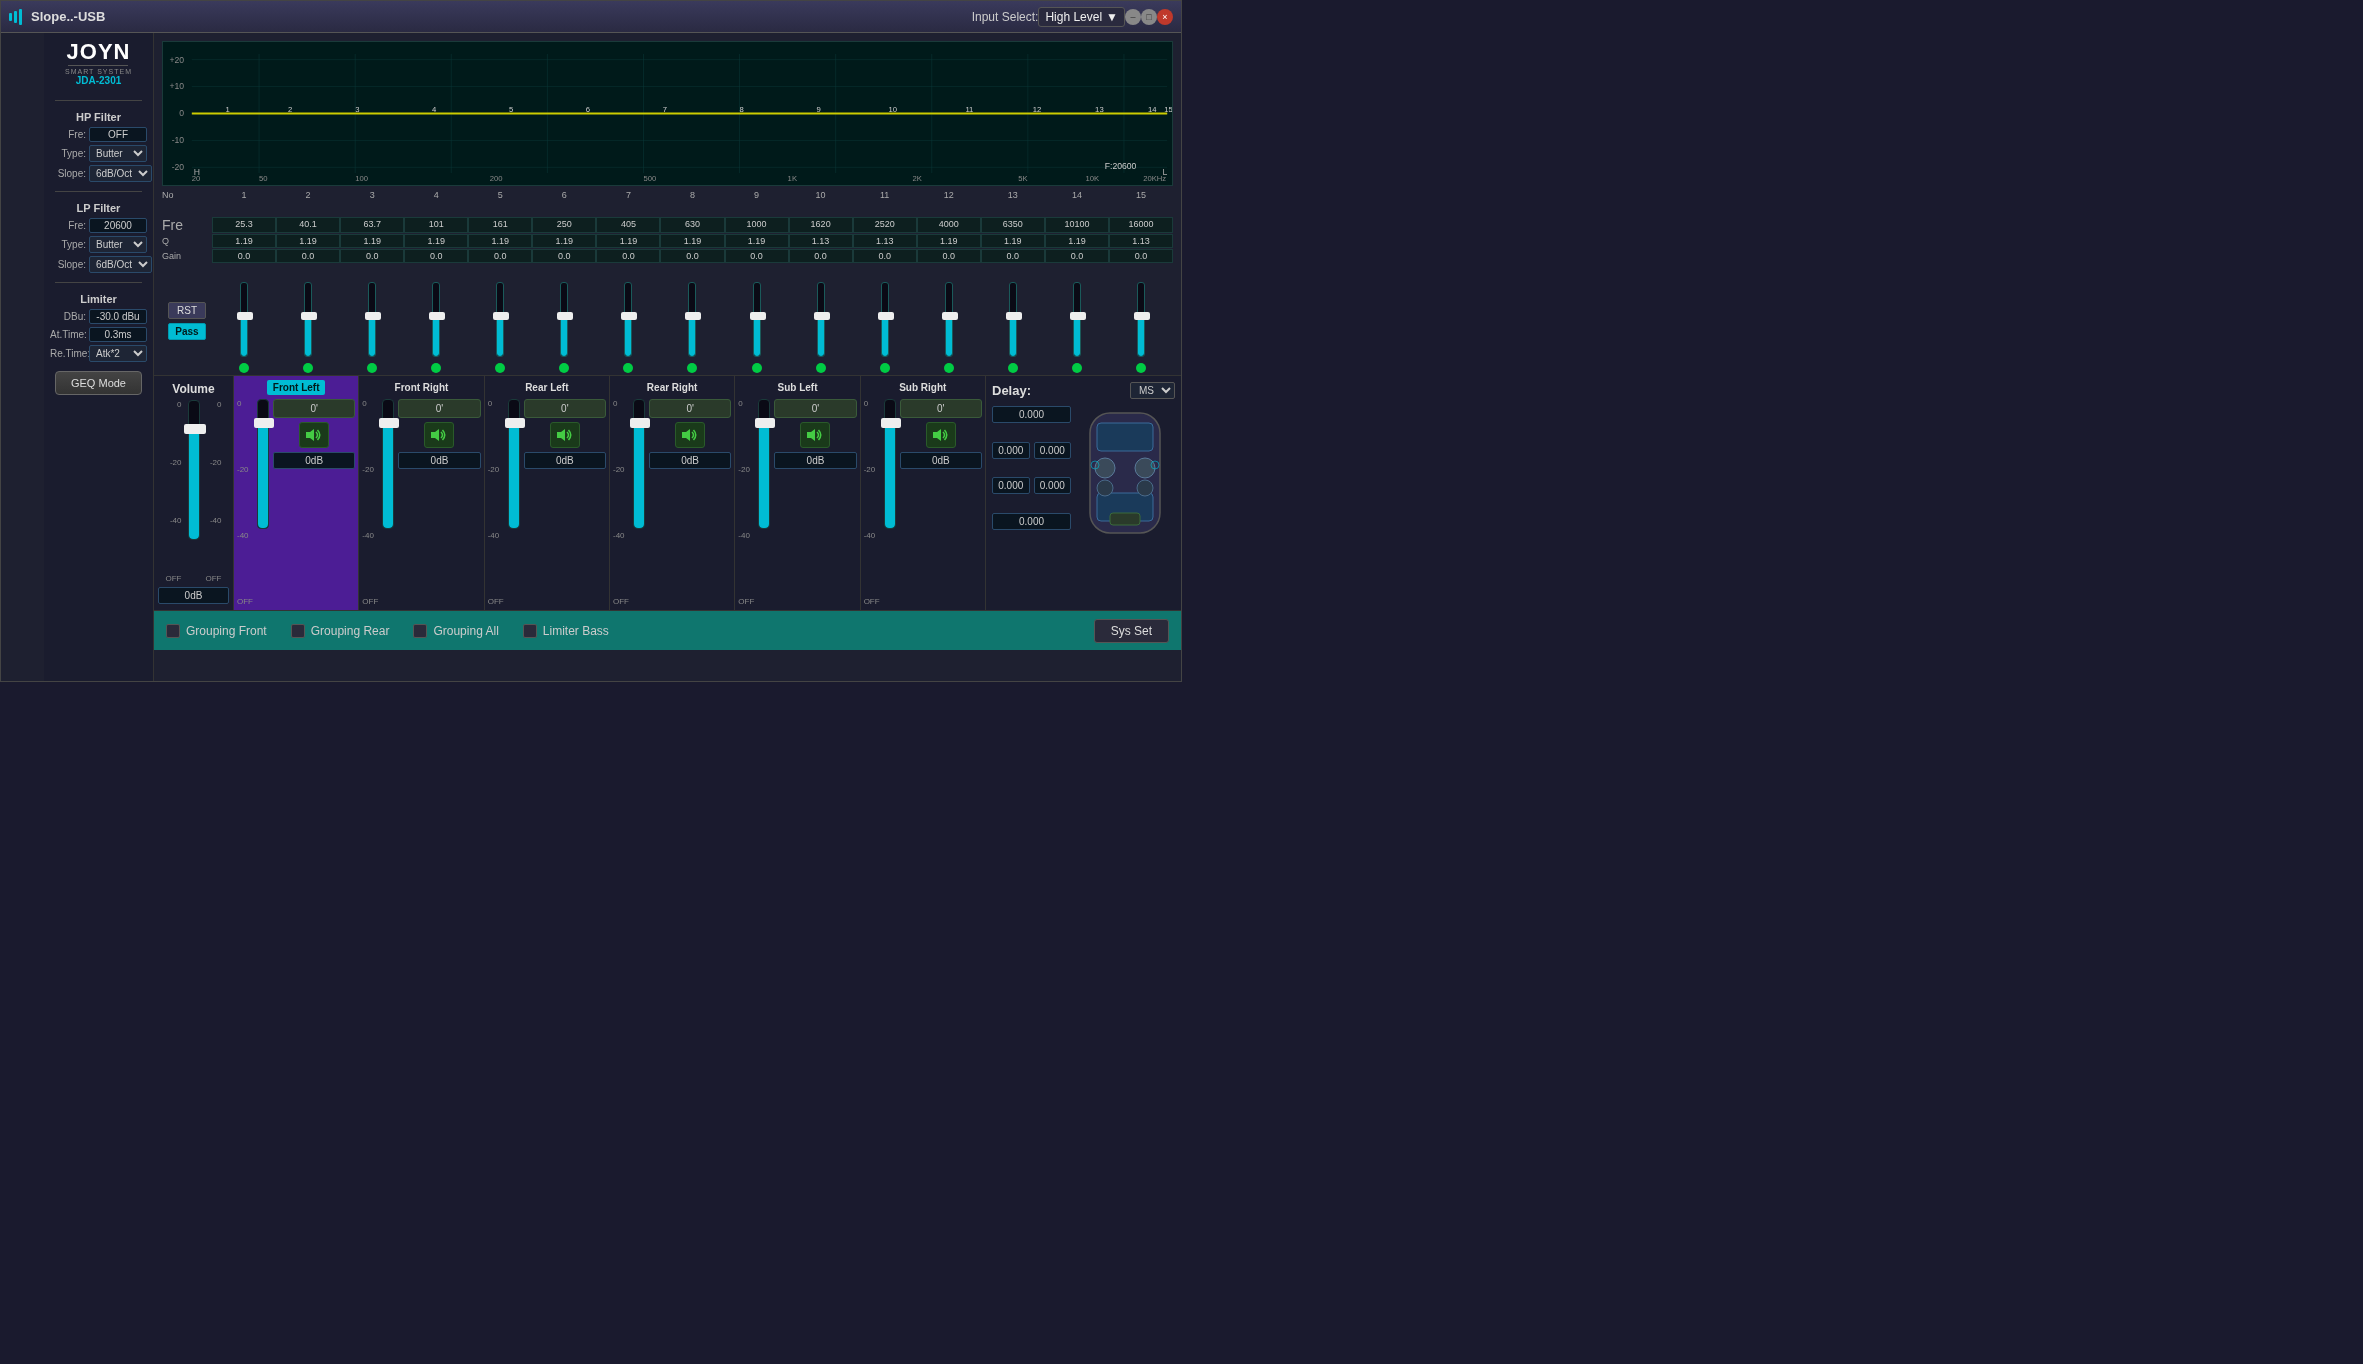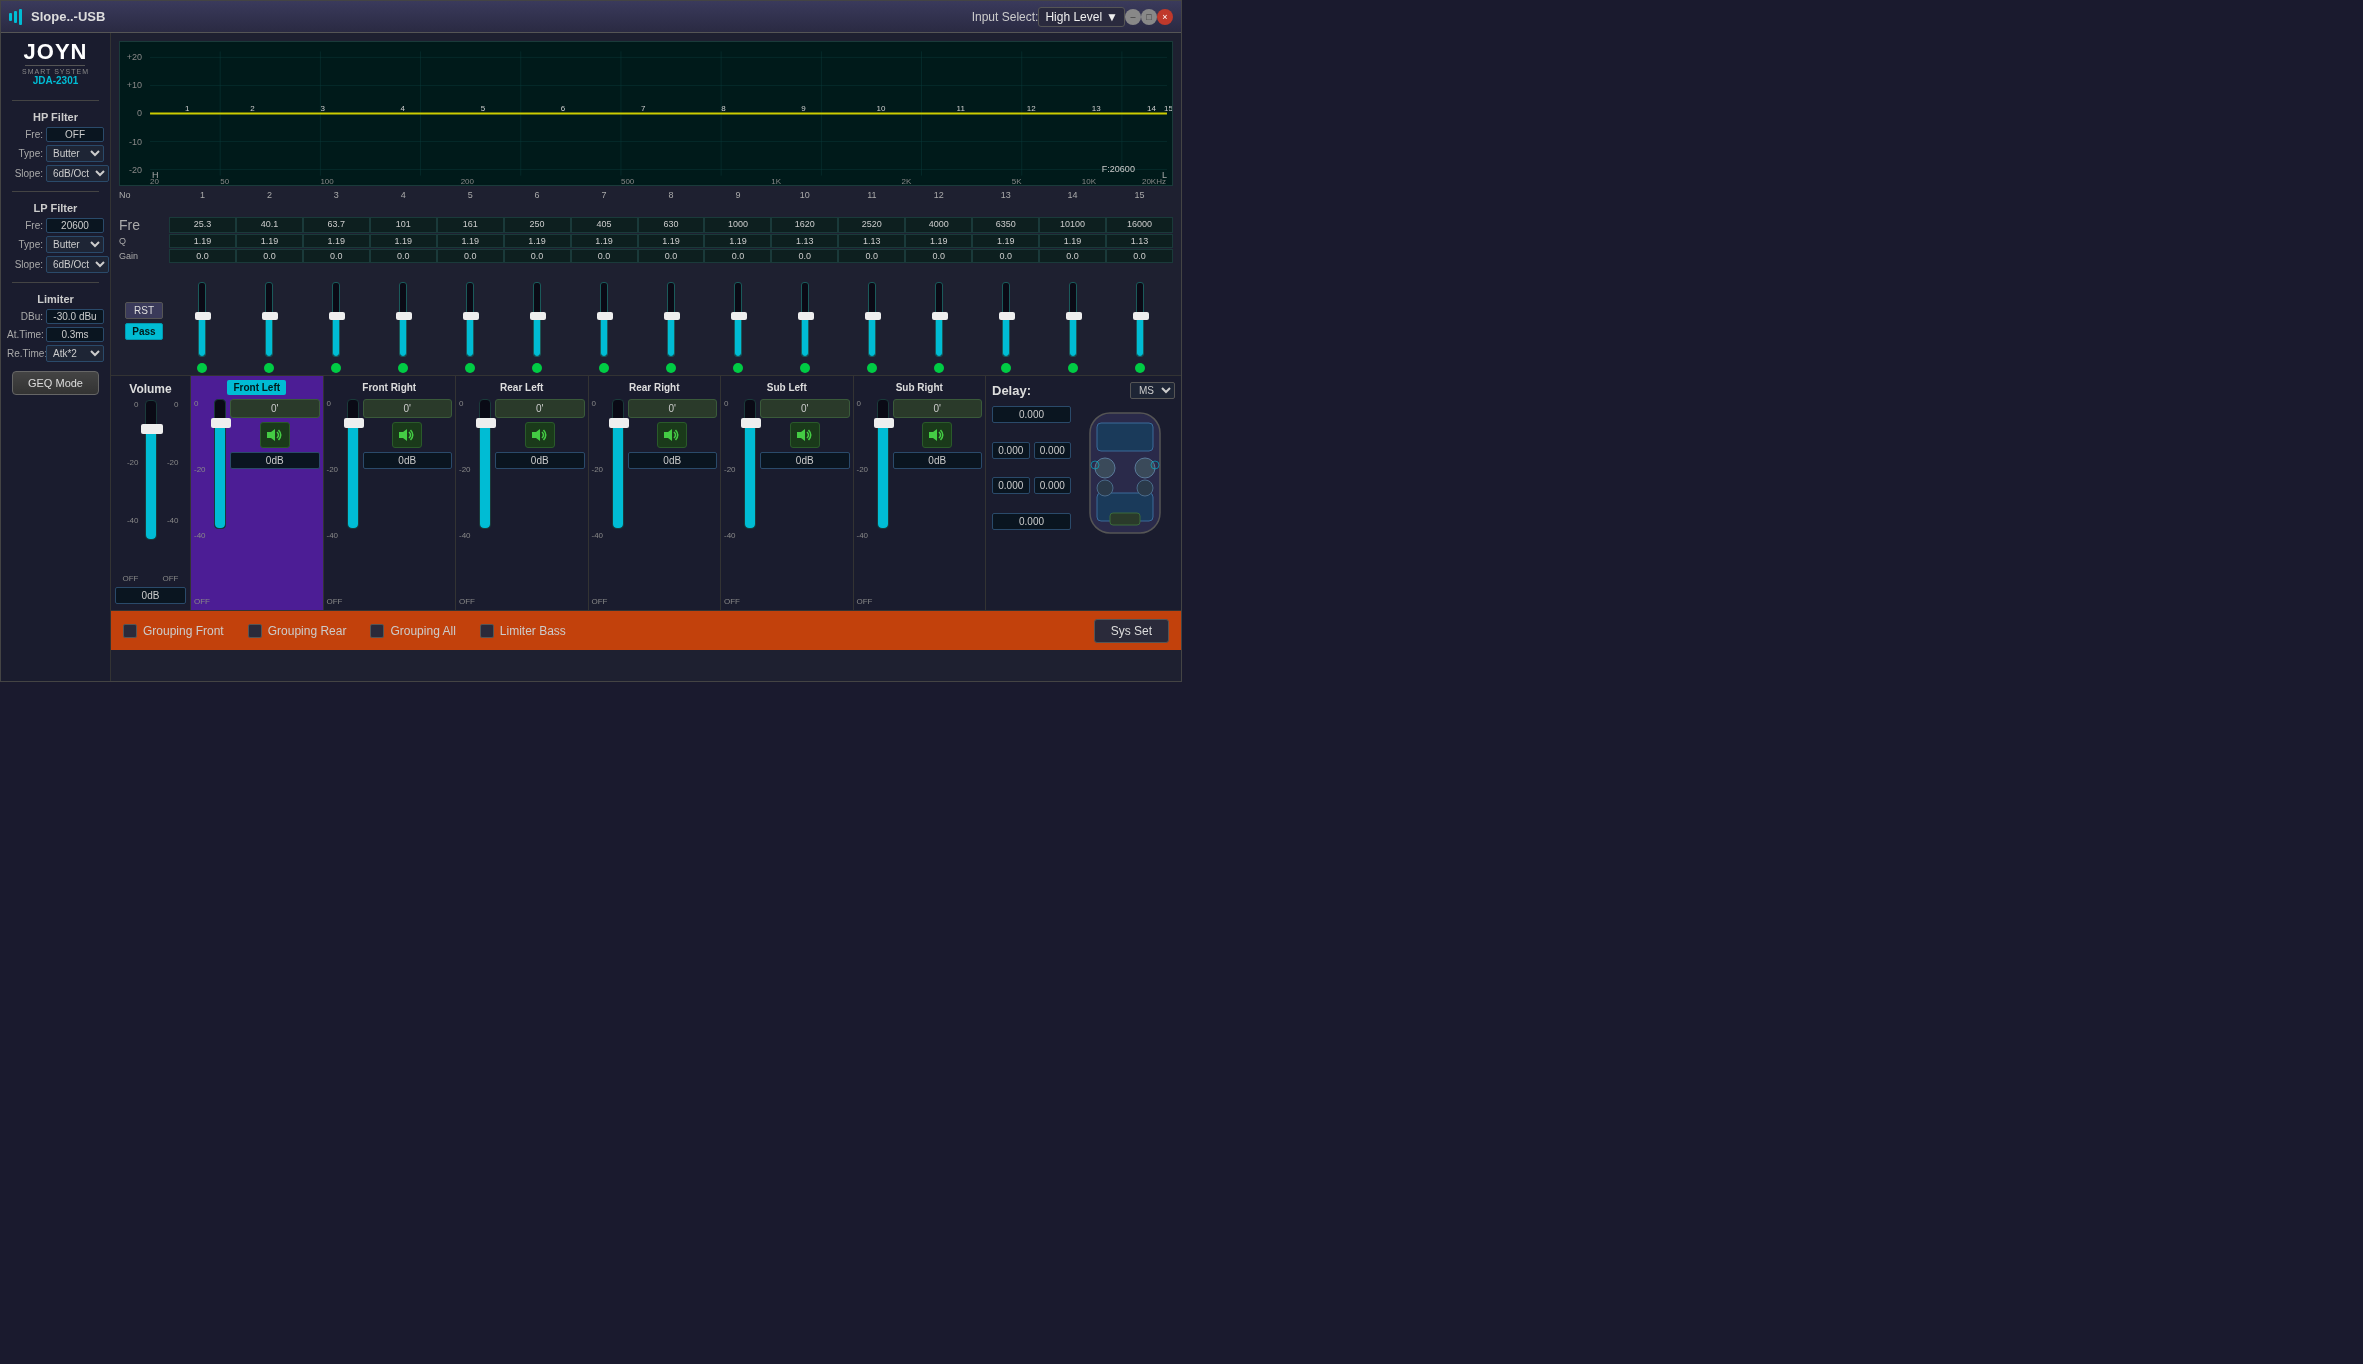--- a/index.html
+++ b/index.html
@@ -61,20 +61,21 @@
       border: none; cursor: pointer;
       font-size: 9px; display: flex; align-items: center; justify-content: center;
     }
     .win-min { background: #888; color: #333; }
     .win-max { background: #888; color: #333; }
     .win-close { background: #c0392b; color: #fff; }
     .main-content {
       display: flex;
       flex: 1;
       overflow: hidden;
+      padding-left: 43px;
     }
     
     .sidebar {
       width: 110px;
       background: #1a1c2e;
       border-right: 1px solid #333;
       display: flex;
       flex-direction: column;
       align-items: center;
       padding: 8px 6px;
@@ -482,21 +483,21 @@
       text-align: center;
     }
     .car-diagram {
       width: 100px;
       height: 130px;
       position: relative;
     }
     
     .grouping-bar {
       height: 40px;
-      background: #c2410c;
+      background: #0f766e;
       border-top: 1px solid #333;
       display: flex;
       align-items: center;
       padding: 0 12px;
       gap: 24px;
       flex-shrink: 0;
     }
     .group-item {
       display: flex;
       align-items: center;

